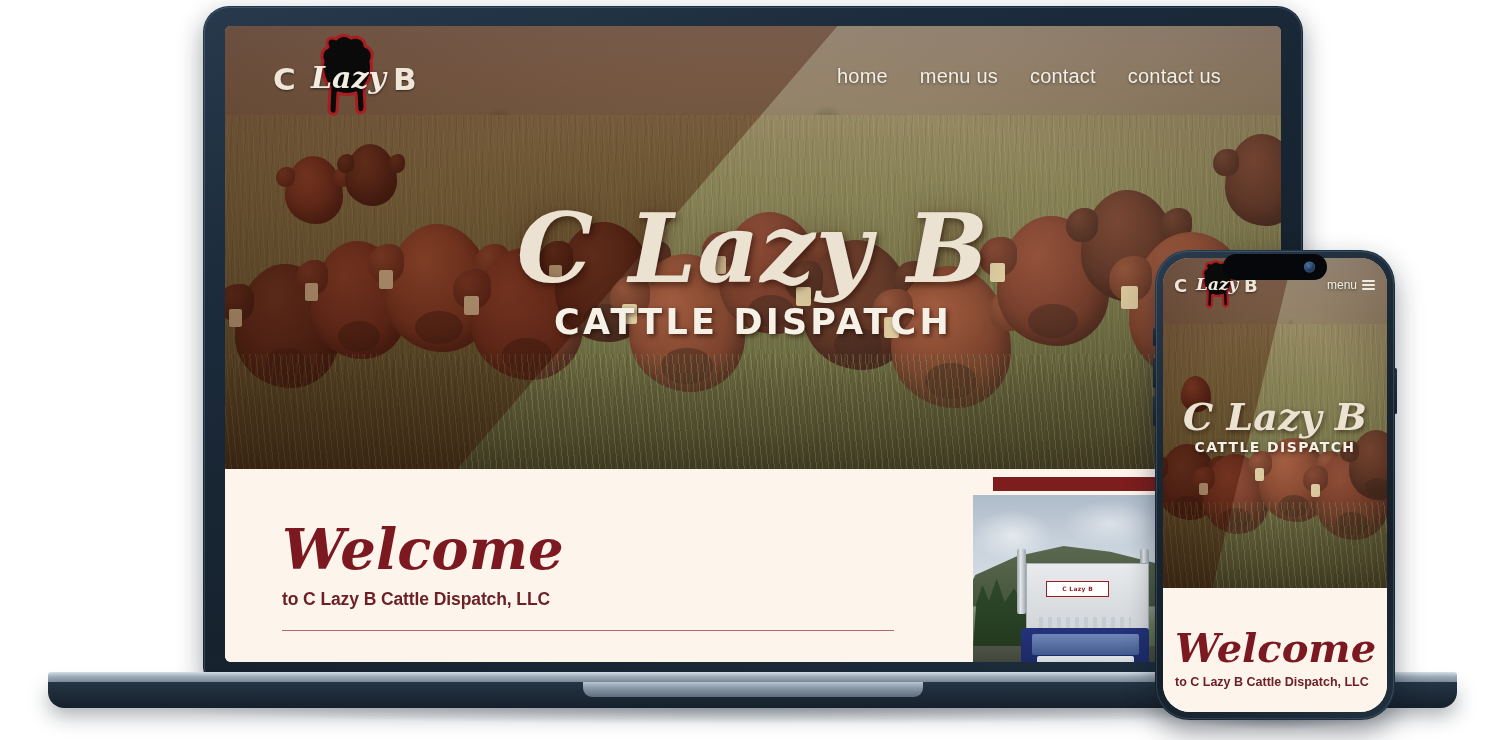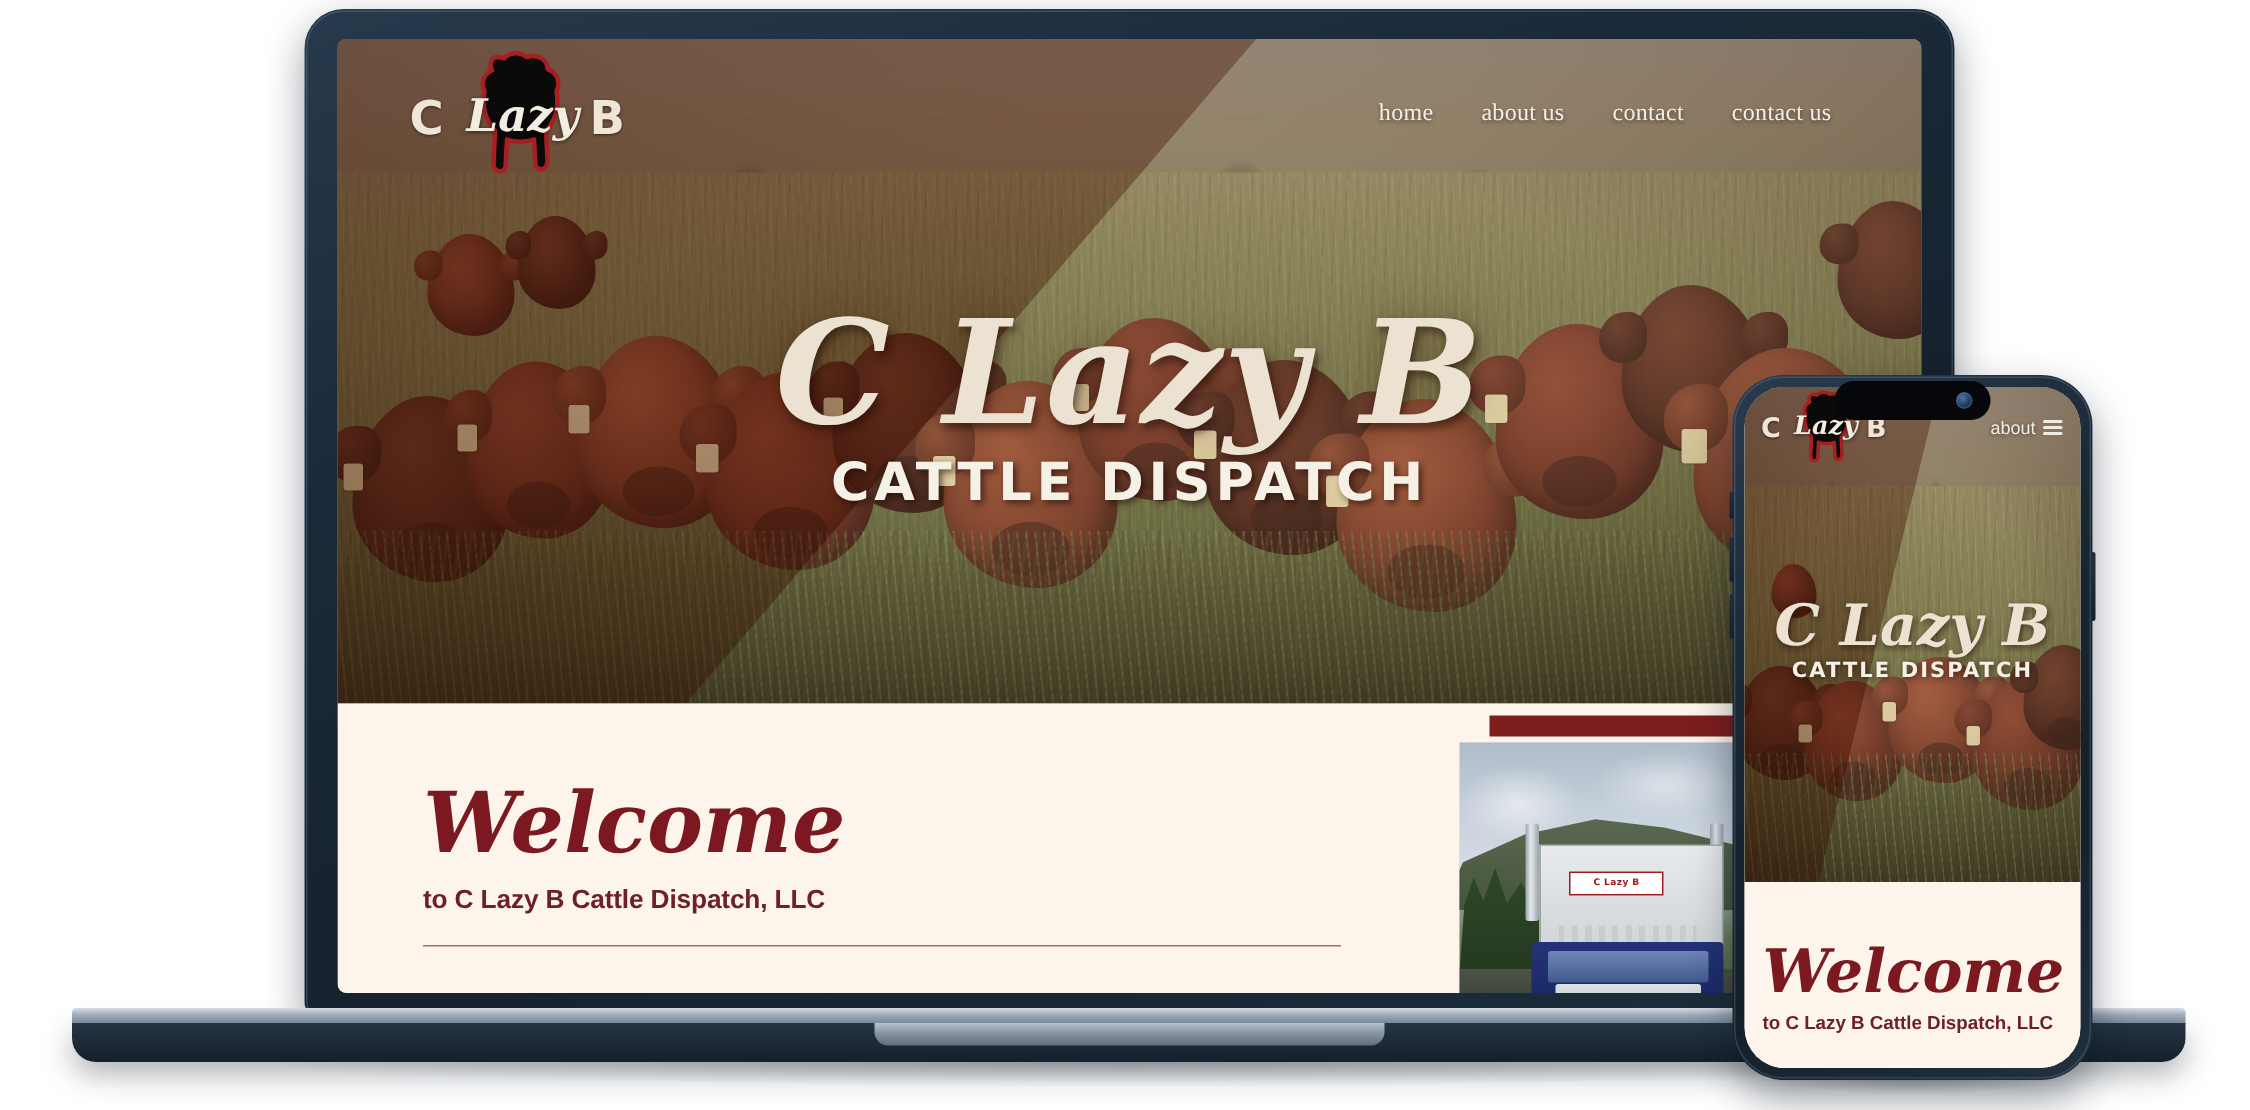--- a/index.html
+++ b/index.html
@@ -249,22 +249,22 @@
     text-shadow: 0 1px 3px rgba(0,0,0,.6);
   }
 
   .site-nav {
     margin-left: auto;
     display: flex;
     align-items: center;
     gap: 32px;
   }
   .nav-link {
-    font-family: Liberation Serif, serif;
-    font-size: 16px;
+    font-family: Liberation Sans, sans-serif;
+    font-size: 20px;
     color: #f4efe6;
     letter-spacing: .2px;
     text-shadow: 0 1px 3px rgba(0,0,0,.45);
     cursor: pointer;
     white-space: nowrap;
   }
 
   
   .hero-title-wrap {
     position: absolute;
@@ -824,21 +824,21 @@
               </div>
               <div class="brand-word">
                 <span class="bw-c">C</span>
                 <span class="bw-lazy">Lazy</span>
                 <span class="bw-b">B</span>
               </div>
             </div>
 
             <nav class="site-nav">
               <a class="nav-link">home</a>
-              <a class="nav-link">about us</a>
+              <a class="nav-link">menu us</a>
               <a class="nav-link">contact</a>
               <a class="nav-link">contact us</a>
             </nav>
           </div>
 
           <div class="hero-title-wrap">
             <div class="hero-script">C Lazy B</div>
             <div class="hero-sub">CATTLE DISPATCH</div>
           </div>
         </div>
@@ -950,21 +950,21 @@
               </svg>
             </div>
             <div class="p-word">
               <span class="pw-c">C</span>
               <span class="pw-lazy">Lazy</span>
               <span class="pw-b">B</span>
             </div>
           </div>
 
           <div class="p-menu">
-            <span>about</span>
+            <span>menu</span>
             <span class="burger">
                 <i></i>
                 <i></i>
                 <i></i>
               </span>
           </div>
         </div>
 
         <div class="p-title-wrap">
           <div class="p-script">C Lazy B</div>

